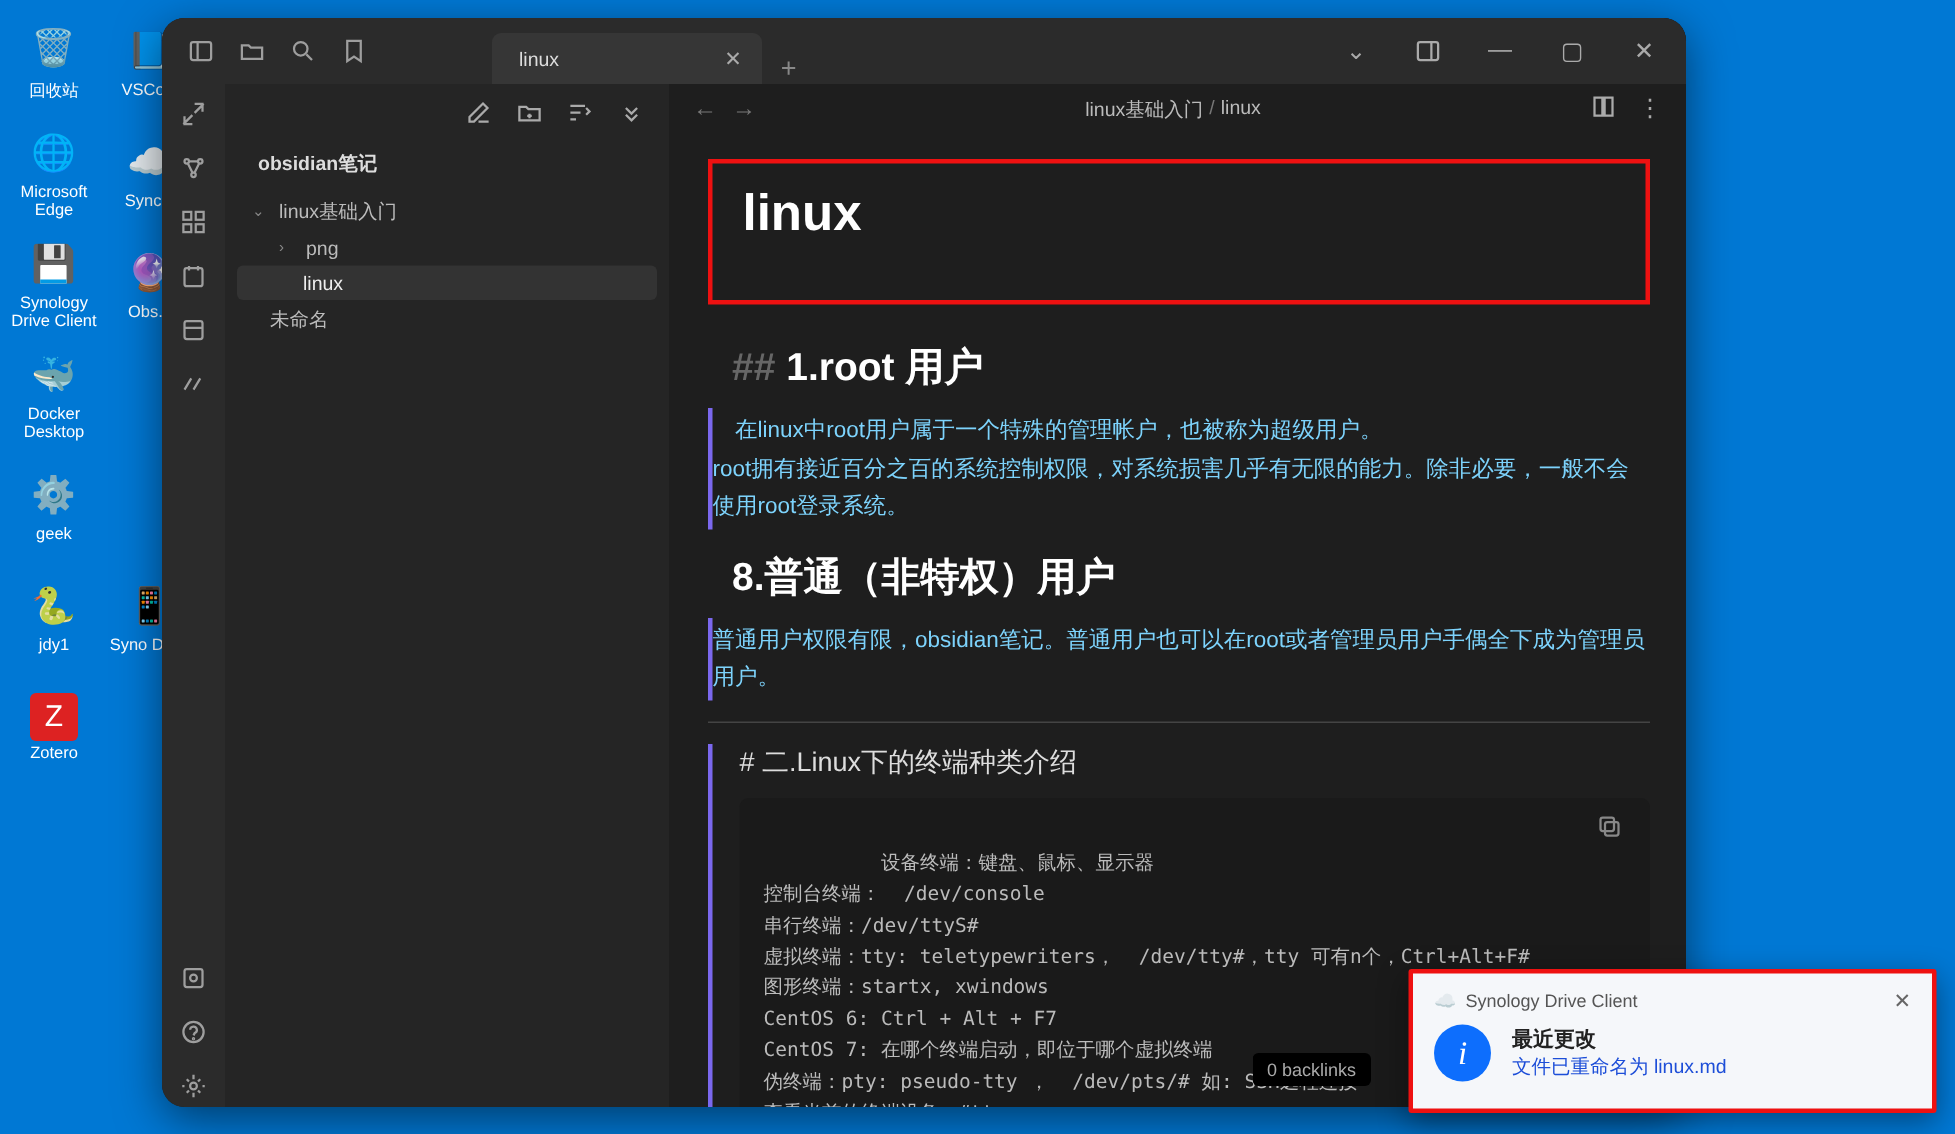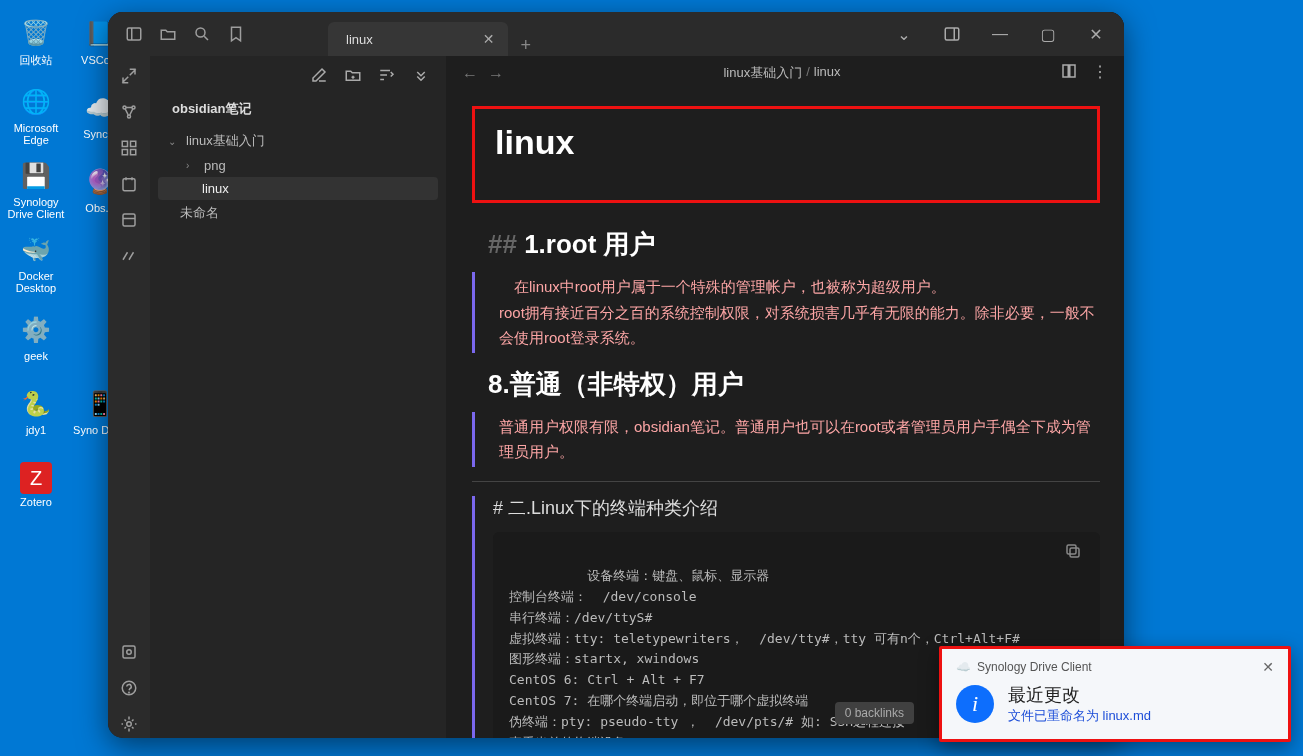--- a/index.html
+++ b/index.html
@@ -215,24 +215,24 @@
 }
 .h2line {
   font-size: 26px;
   font-weight: 700;
   color: #fff;
   margin: 8px 0 10px 16px;
 }
 .h2line .mdmark { color: #666; }
 .quote {
   border-left: 3px solid #7b68ee;
-  padding: 2px 0 2px 24px;
+  padding: 2px 0 2px 0;
   margin: 4px 0 14px 0;
   font-size: 15px;
-  color: #fca5a5;
+  color: #7dd3fc;
   line-height: 1.7;
 }
 .hr { border: none; border-top: 1px solid #444; margin: 12px 0 14px 0; }
 .nested-block {
   border-left: 3px solid #7b68ee;
   padding-left: 18px;
 }
 .nested-h1 { font-size: 18px; color: #ddd; margin-bottom: 12px; }
 .codeblock {
   background: #1a1a1a;
@@ -251,21 +251,21 @@
   top: 10px;
   width: 26px;
   height: 26px;
   color: #888;
   cursor: pointer;
 }
 .backlinks-pill {
   position: absolute;
   right: 210px;
   bottom: 14px;
-  background: #404040;
+  background: #000000;
   color: #aaa;
   font-size: 12px;
   padding: 4px 10px;
   border-radius: 4px;
   cursor: pointer;
   margin-top: 16px;
 }
 .notification {
   position: absolute;
   right: 12px;
@@ -294,21 +294,21 @@
   border-radius: 50%;
   background: #0d6efd;
   color: #fff;
   display: flex;
   align-items: center;
   justify-content: center;
   font-style: italic;
   font-family: serif;
   font-size: 22px;
 }
-.notif-title { font-weight: 400; font-size: 18px; color: #222; }
+.notif-title { font-weight: 700; font-size: 14px; color: #222; }
 .notif-msg { font-size: 13px; color: #1d4ed8; }
 .notif-close { color: #666; cursor: pointer; font-size: 14px; }
 svg { width: 18px; height: 18px; fill: none; stroke: currentColor; stroke-width: 2; }
 </style>
 </head>
 <body>
 
 <div class="desktop-icons">
   <div class="desktop-icon">
       <div class="ico">🗑️</div>

